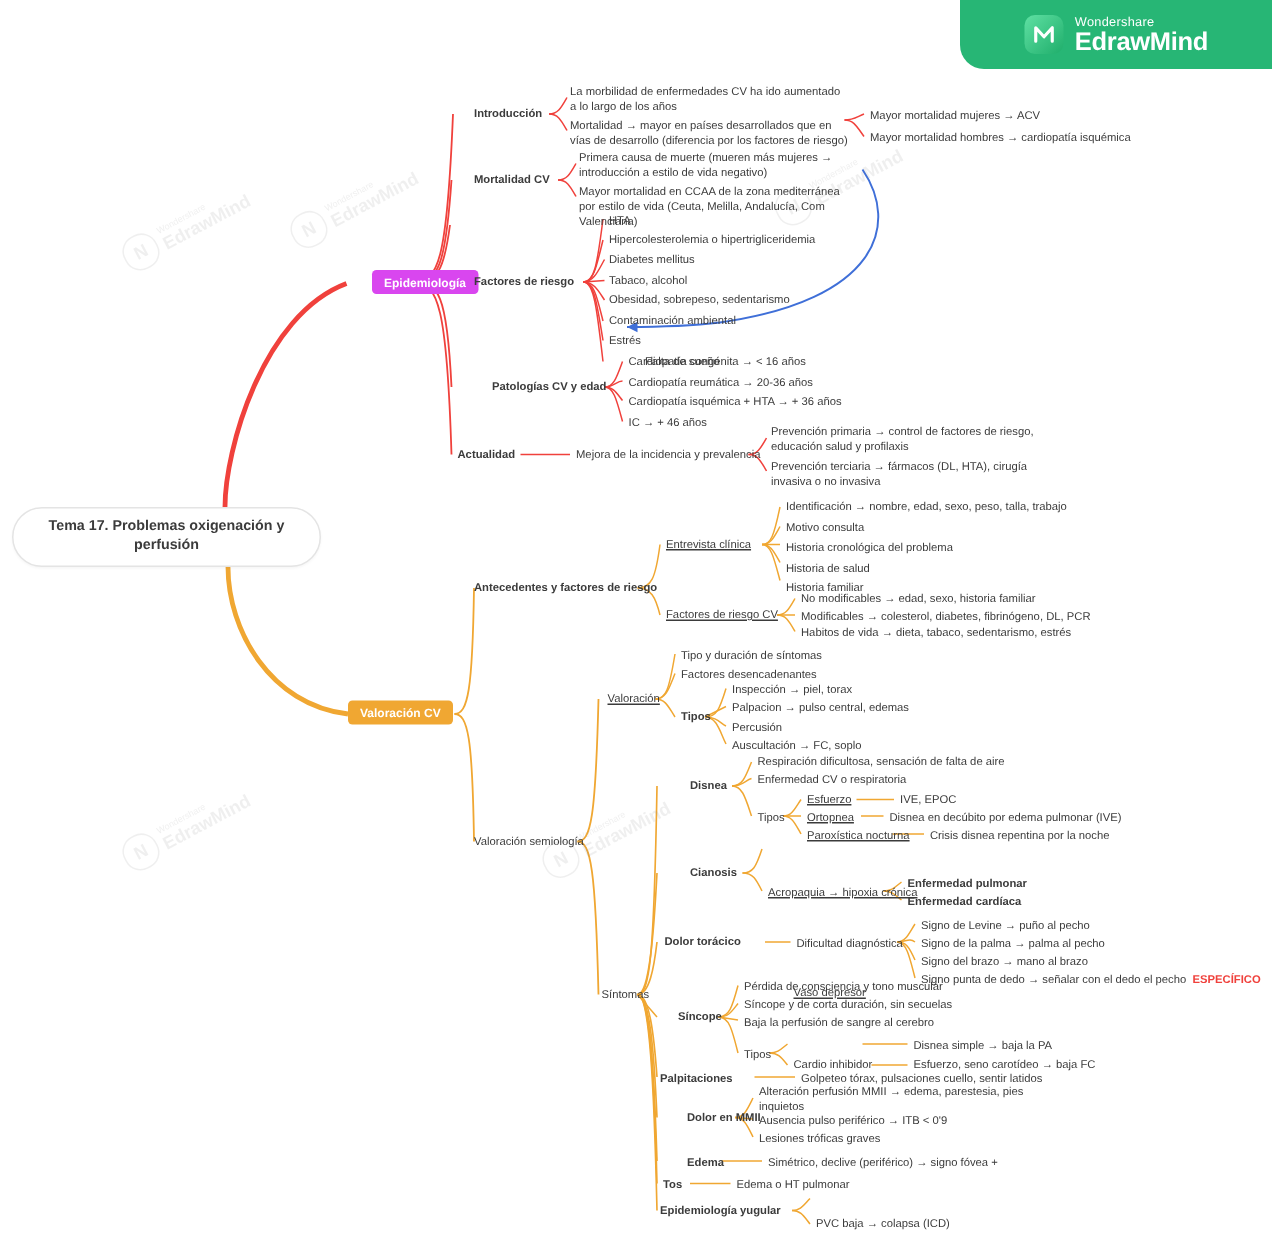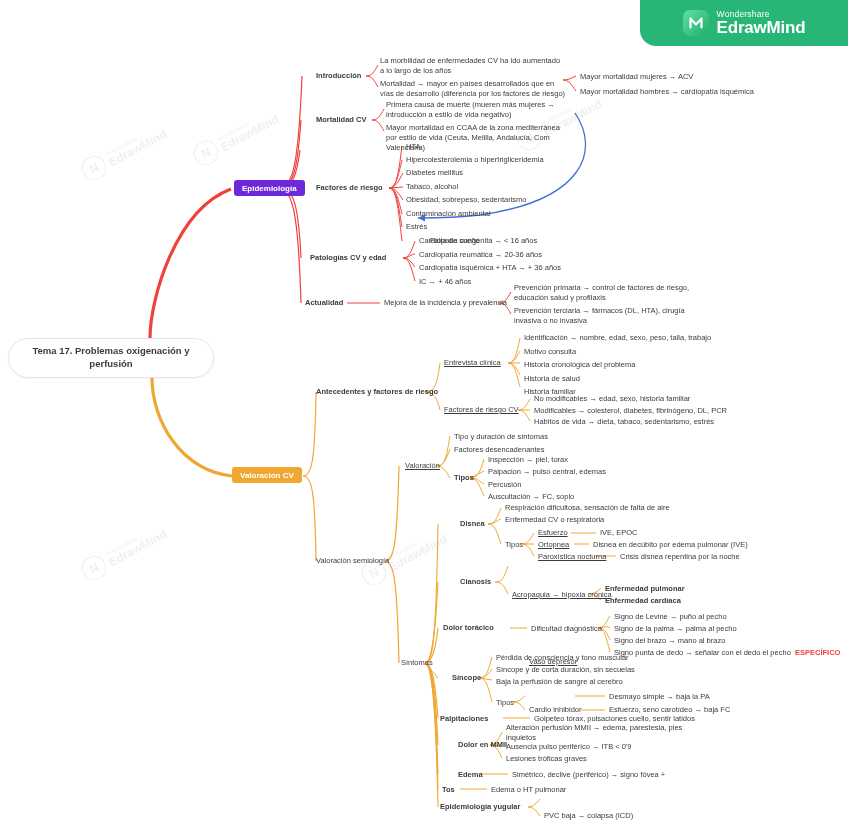--- a/index.html
+++ b/index.html
@@ -46,21 +46,21 @@
     display:flex;align-items:center;justify-content:center;text-align:center;
     font-size:9.5px;font-weight:bold;color:#3b3b3b;line-height:1.35;
     box-shadow:0 1px 2px rgba(0,0,0,.04);padding:0 10px;box-sizing:border-box;
     white-space:normal;
   }
   .branchnode{
     height:16px;border-radius:3px;display:flex;align-items:center;
     justify-content:center;color:#fff;font-size:8px;font-weight:bold;
     padding:0 8px;box-sizing:border-box;
   }
-  .b-epi{left:234px;top:180px;background:#6d28d9;}
+  .b-epi{left:248px;top:180px;background:#d946ef;}
   .b-val{left:232px;top:467px;background:#f0a732;}
 
   .lbl{position:absolute;font-size:7.5px;line-height:1.35;white-space:nowrap;}
   .lbl.b{font-weight:bold;}
   .lbl.wrap{white-space:normal;}
   .u{text-decoration:underline;}
   .spec{color:#f0413c;font-weight:bold;font-size:7.5px;}
 </style>
 </head>
 <body>
@@ -263,21 +263,21 @@
   <div class="lbl b" style="left:316px;top:183px;">Factores de riesgo</div>
   <div class="lbl" style="left:406px;top:142px;">HTA</div>
   <div class="lbl" style="left:406px;top:155px;">Hipercolesterolemia o hipertrigliceridemia</div>
   <div class="lbl" style="left:406px;top:168px;">Diabetes mellitus</div>
   <div class="lbl" style="left:406px;top:182px;">Tabaco, alcohol</div>
   <div class="lbl" style="left:406px;top:195px;">Obesidad, sobrepeso, sedentarismo</div>
   <div class="lbl" style="left:406px;top:209px;">Contaminación ambiental</div>
   <div class="lbl" style="left:406px;top:222px;">Estrés</div>
   <div class="lbl" style="left:406px;top:236px;padding-left:24px;">Falta de sueño</div>
 
-  <div class="lbl b" style="left:310px;top:253px;">Patologías CV y edad</div>
+  <div class="lbl b" style="left:328px;top:253px;">Patologías CV y edad</div>
   <div class="lbl" style="left:419px;top:236px;">Cardiopatía congénita → &lt; 16 años</div>
   <div class="lbl" style="left:419px;top:250px;">Cardiopatía reumática → 20-36 años</div>
   <div class="lbl" style="left:419px;top:263px;">Cardiopatía isquémica + HTA → + 36 años</div>
   <div class="lbl" style="left:419px;top:277px;">IC → + 46 años</div>
 
   <div class="lbl b" style="left:305px;top:298px;">Actualidad</div>
   <div class="lbl" style="left:384px;top:298px;">Mejora de la incidencia y prevalencia</div>
   <div class="lbl wrap" style="left:514px;top:283px;width:190px;">Prevención primaria  → control de factores de riesgo, educación salud y profilaxis</div>
   <div class="lbl wrap" style="left:514px;top:306px;width:190px;">Prevención terciaria  → fármacos (DL, HTA), cirugía invasiva o no invasiva</div>
 
@@ -333,21 +333,21 @@
   <div class="lbl" style="left:614px;top:636px;">Signo del brazo → mano al brazo</div>
   <div class="lbl" style="left:614px;top:648px;">Signo punta de dedo → señalar con el dedo el pecho</div>
   <div class="lbl spec" style="left:795px;top:648px;">ESPECÍFICO</div>
 
   <div class="lbl b" style="left:452px;top:673px;">Síncope</div>
   <div class="lbl" style="left:496px;top:653px;text-align:center;">Pérdida de consciencia y tono muscular</div>
   <div class="lbl" style="left:496px;top:665px;">Síncope y de corta duración, sin secuelas</div>
   <div class="lbl" style="left:496px;top:677px;">Baja la perfusión de sangre al cerebro</div>
   <div class="lbl" style="left:496px;top:698px;">Tipos</div>
   <div class="lbl" style="left:529px;top:657px;text-decoration:underline;">Vaso depresor</div>
-  <div class="lbl" style="left:609px;top:692px;">Desmayo simple → baja la PA</div>
+  <div class="lbl" style="left:609px;top:692px;">Disnea simple → baja la PA</div>
   <div class="lbl" style="left:529px;top:705px;">Cardio inhibidor</div>
   <div class="lbl" style="left:609px;top:705px;">Esfuerzo, seno carotídeo → baja FC</div>
 
   <div class="lbl b" style="left:440px;top:714px;">Palpitaciones</div>
   <div class="lbl" style="left:534px;top:714px;">Golpeteo tórax, pulsaciones cuello, sentir latidos</div>
 
   <div class="lbl b" style="left:458px;top:740px;">Dolor en MMII</div>
   <div class="lbl wrap" style="left:506px;top:723px;width:186px;">Alteración perfusión MMII → edema, parestesia, pies inquietos</div>
   <div class="lbl" style="left:506px;top:742px;">Ausencia pulso periférico → ITB &lt; 0'9</div>
   <div class="lbl" style="left:506px;top:754px;">Lesiones tróficas graves</div>

